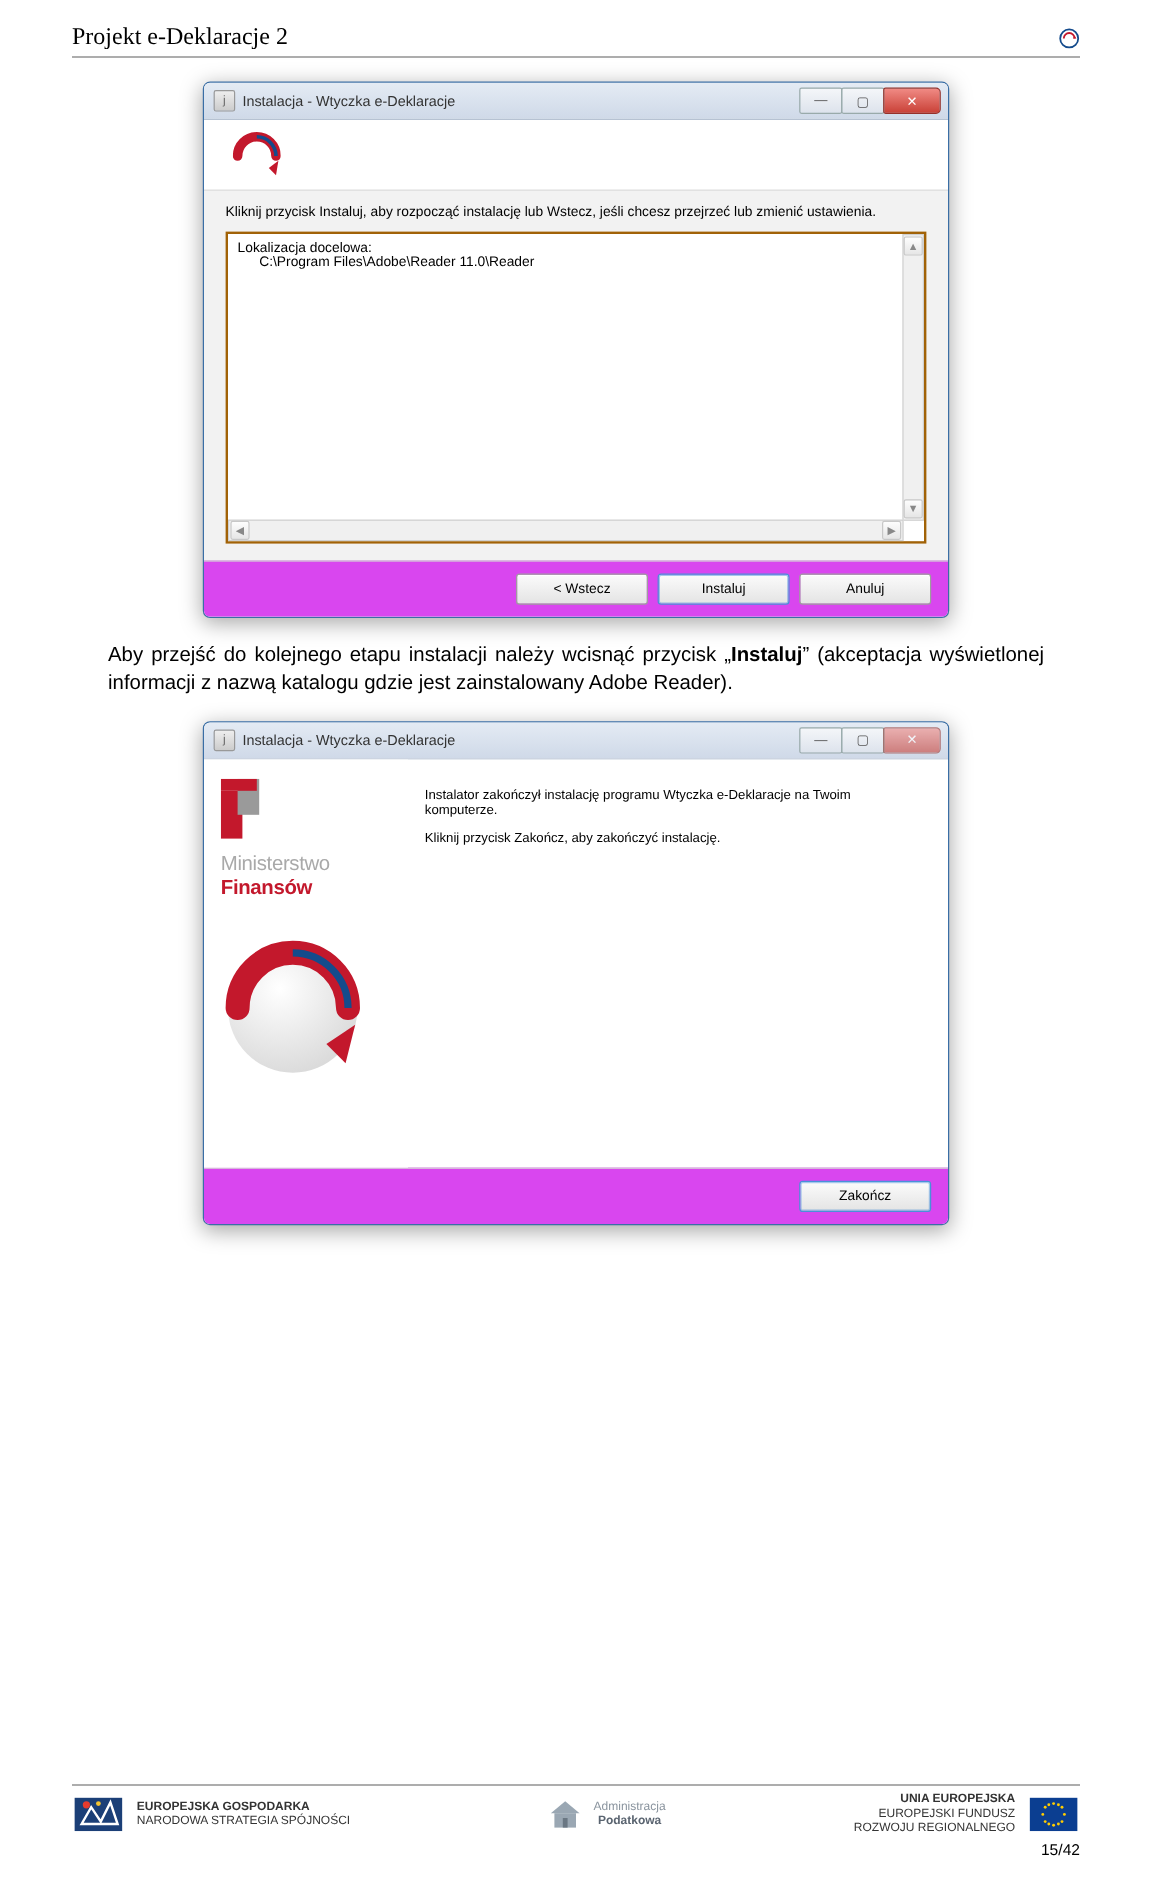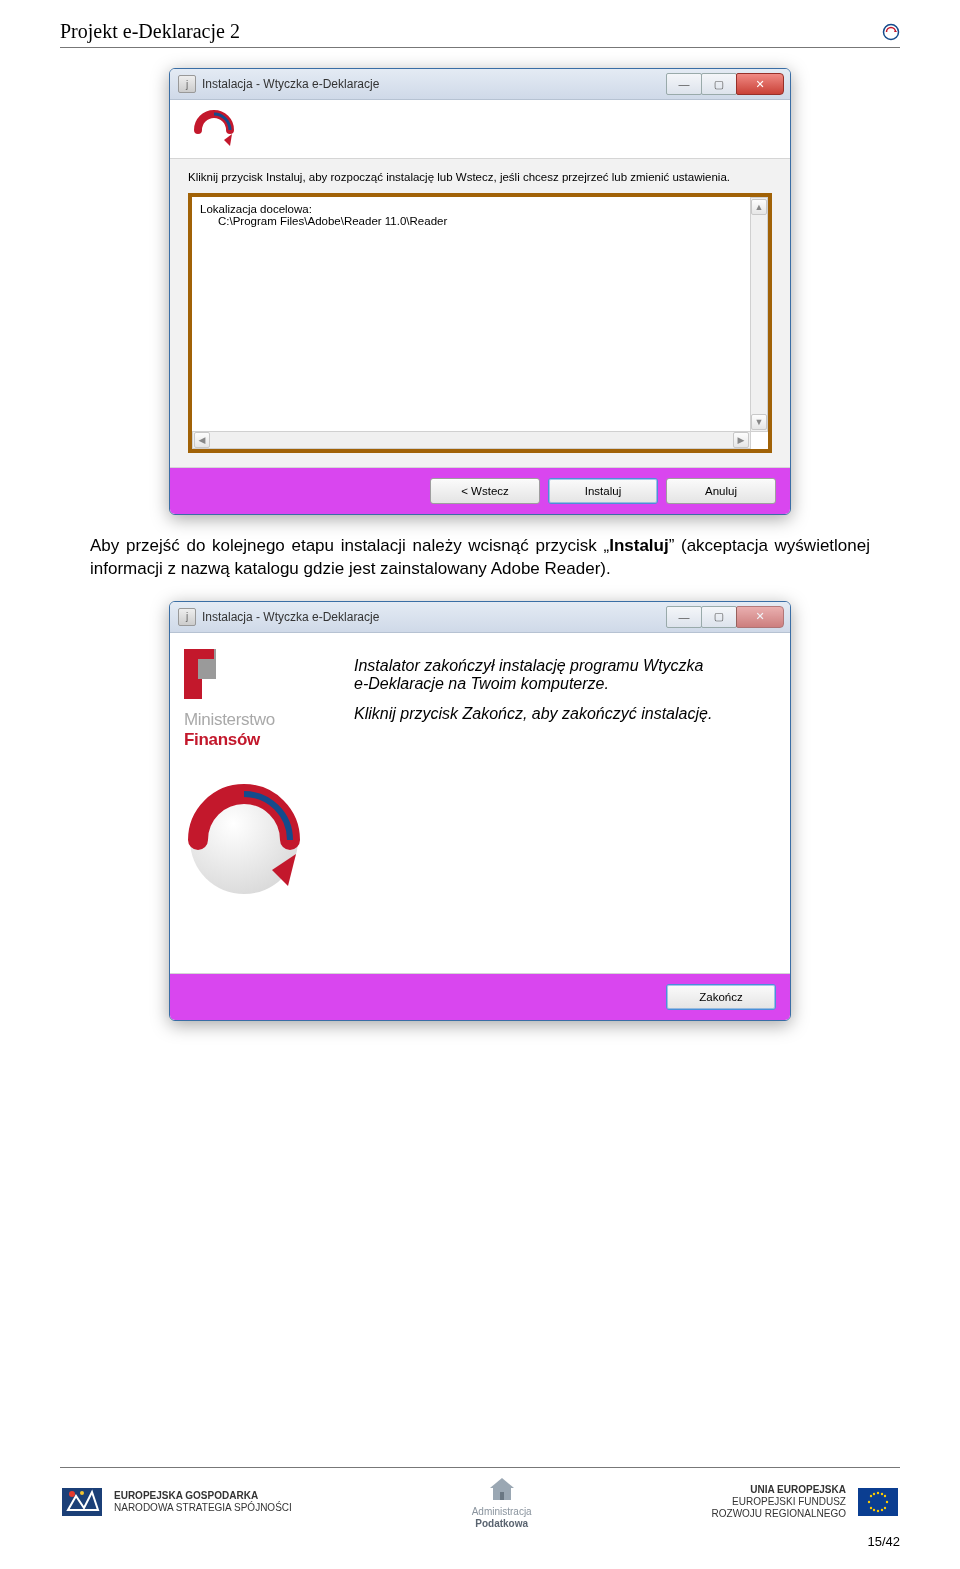--- a/index.html
+++ b/index.html
@@ -106,21 +106,21 @@
   .elogo { display:block; }
 
   .panel-body {
     padding: 10px 18px 14px 18px;
     background: #f2f2f2;
     font-size: 11.5px;
   }
   .panel-body .instr { margin: 2px 0 10px 0; }
   .info-box {
     background:#fff;
-    border:4px solid #a16207;
+    border:2px solid #a16207;
     height: 260px;
     overflow: auto;
     padding:6px 8px;
     font-size:11.5px;
     position: relative;
     box-sizing: border-box;
   }
   .scroll-v, .scroll-h {
     position: absolute;
     background: #f0f0f0;
@@ -185,24 +185,23 @@
     flex:1;
     padding: 24px 18px 0 14px;
   }
   .right-finish h2 {
     margin:0 0 16px 0;
     font-size: 17px;
     font-weight: bold;
     line-height: 1.25;
   }
   .right-finish p {
-    font-size: 16px;
+    font-size: 11px;
     margin: 0 0 12px 0;
     max-width: 360px;
-    font-style: italic;
   }
 
   
   .doc-footer {
     position: absolute;
     left: 60px; right: 60px; bottom: 20px;
   }
   .doc-footer hr {
     border: none; border-top: 1px solid #777; margin: 0 0 6px 0;
   }
@@ -342,21 +341,21 @@
             <polygon points="6,22 14,8 22,20 30,4 36,22" fill="none" stroke="#fff" stroke-width="2"></polygon>
             <circle cx="10" cy="6" r="3" fill="#e63b2e"></circle>
             <circle cx="20" cy="5" r="2" fill="#f4c430"></circle>
           </svg>
         </div>
         <div>
           <div class="small bold">EUROPEJSKA GOSPODARKA</div>
           <div class="small">NARODOWA STRATEGIA SPÓJNOŚCI</div>
         </div>
       </div>
-      <div class="footer-block" style="flex-direction:column;gap:2px;">
+      <div class="footer-block" style="flex-direction:row;gap:2px;">
         <div class="logo-box">
           <svg width="30" height="26" viewBox="0 0 30 26">
             <rect x="6" y="12" width="18" height="12" fill="#9aa7b3"></rect>
             <polygon points="3,12 15,2 27,12" fill="#9aa7b3"></polygon>
             <rect x="13" y="16" width="4" height="8" fill="#6a7783"></rect>
           </svg>
         </div>
         <div style="text-align:center;">
           <div class="small" style="color:#8a949e">Administracja</div>
           <div class="small bold" style="color:#5a6470">Podatkowa</div>

